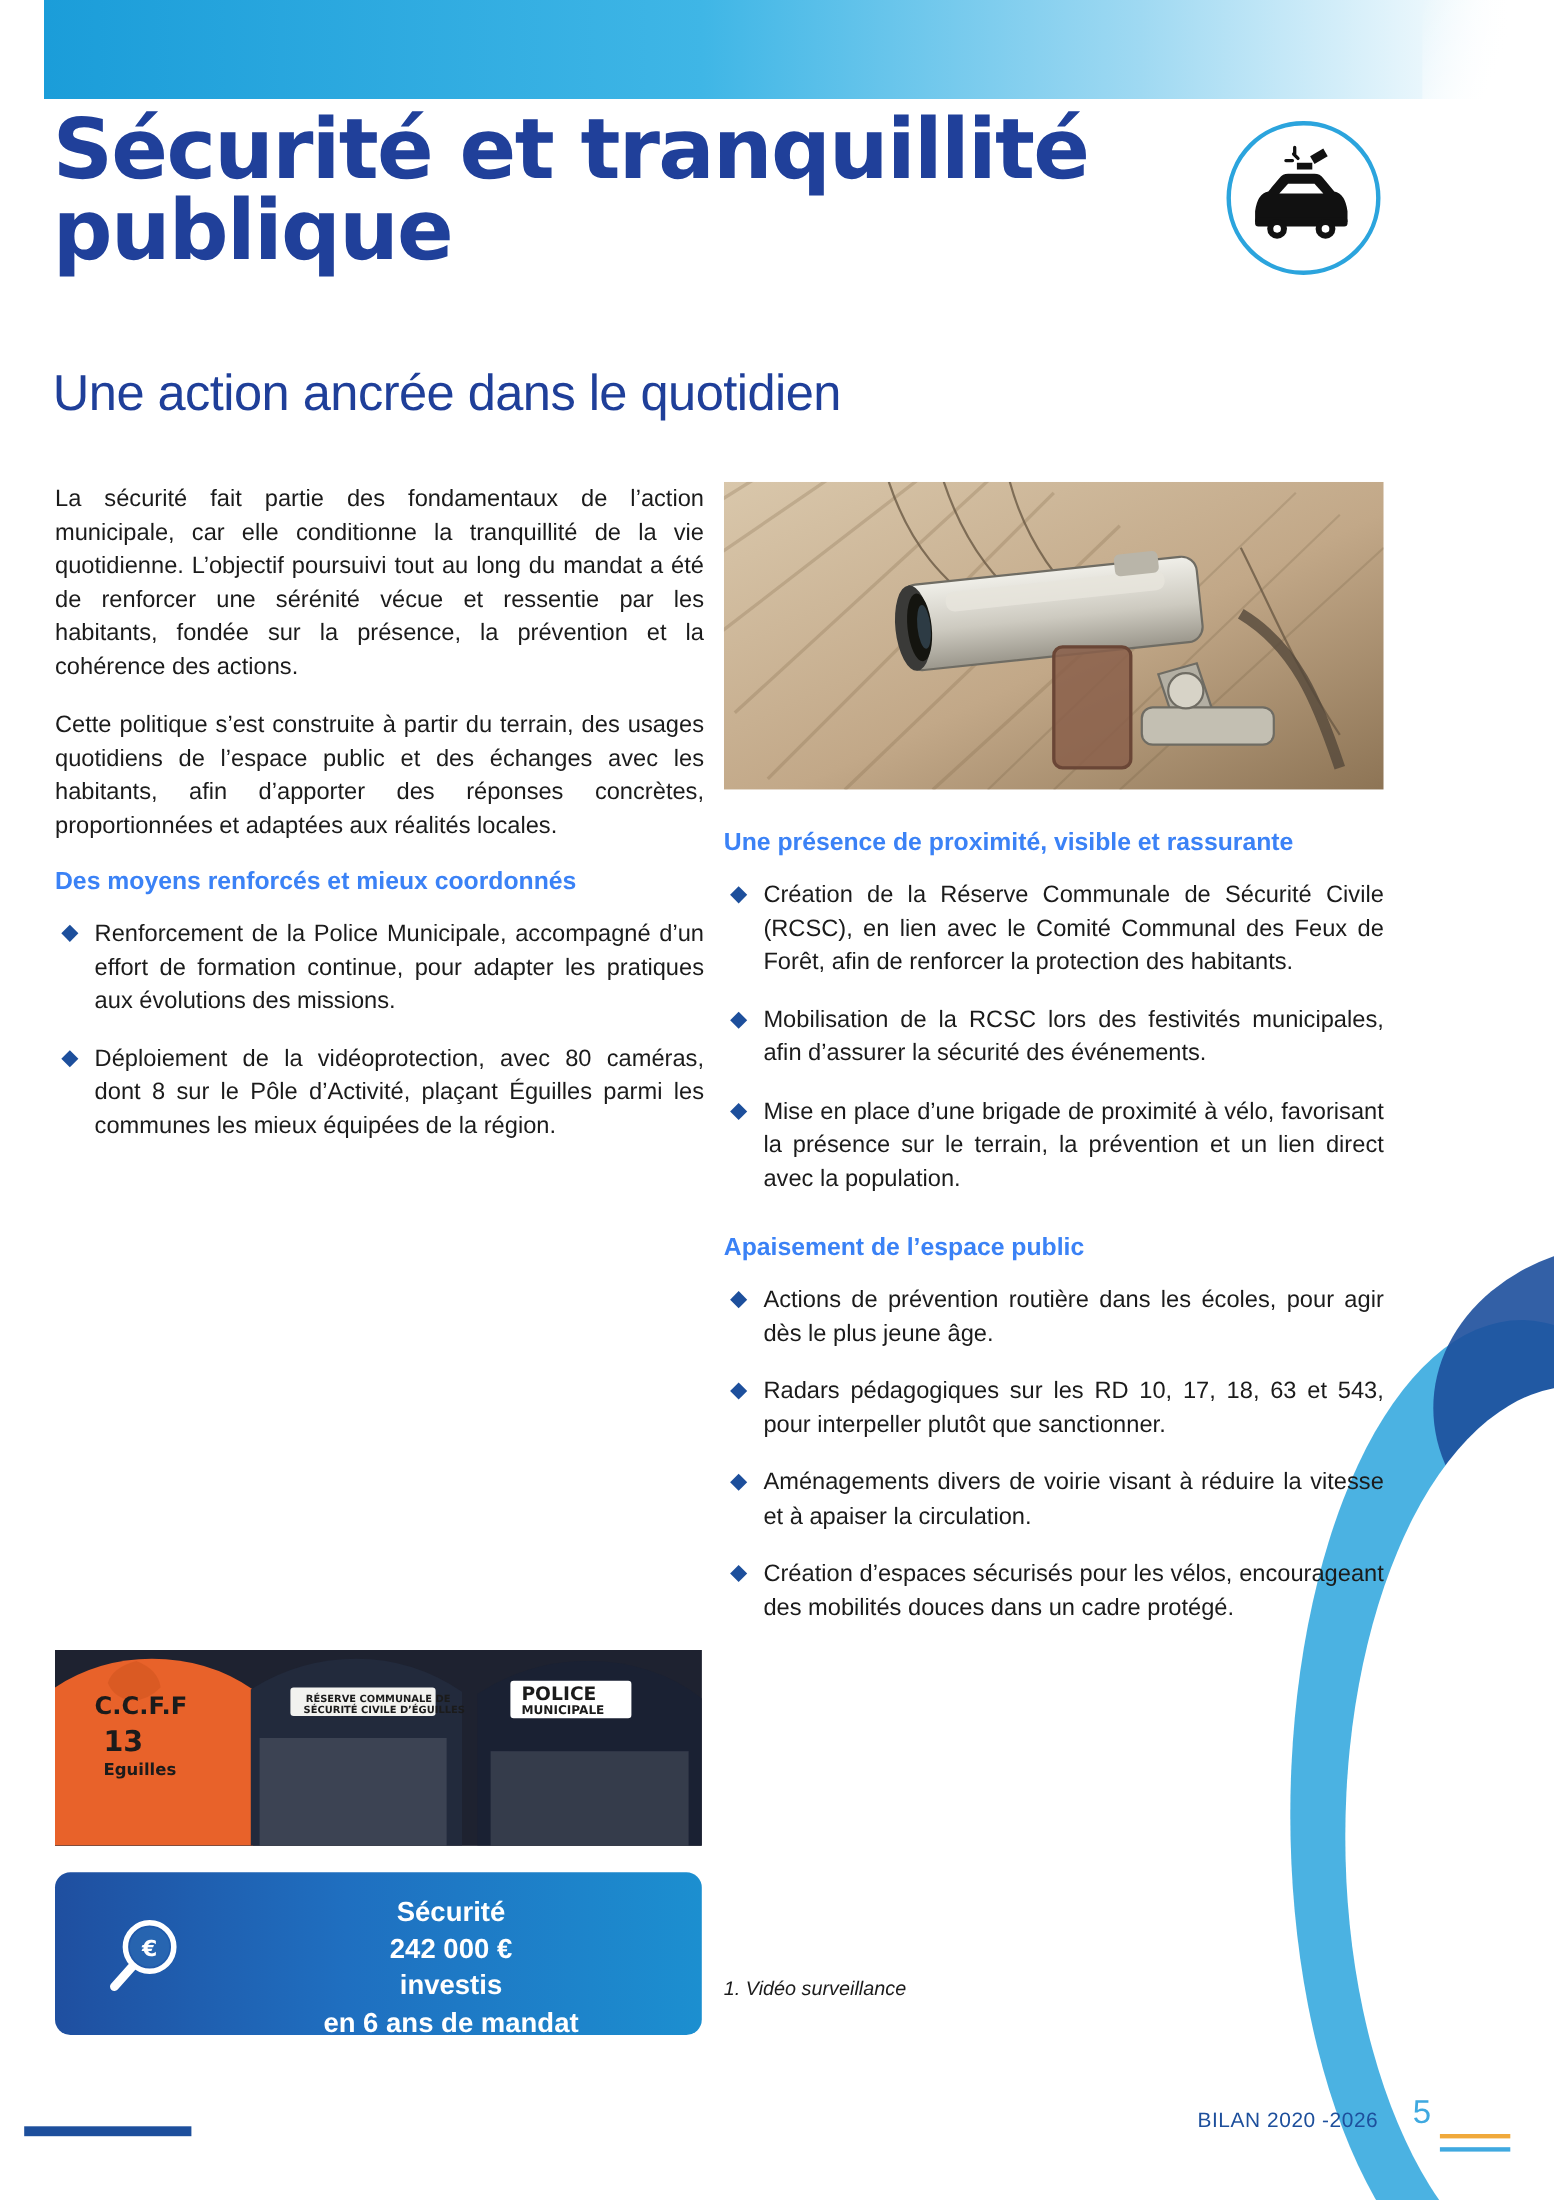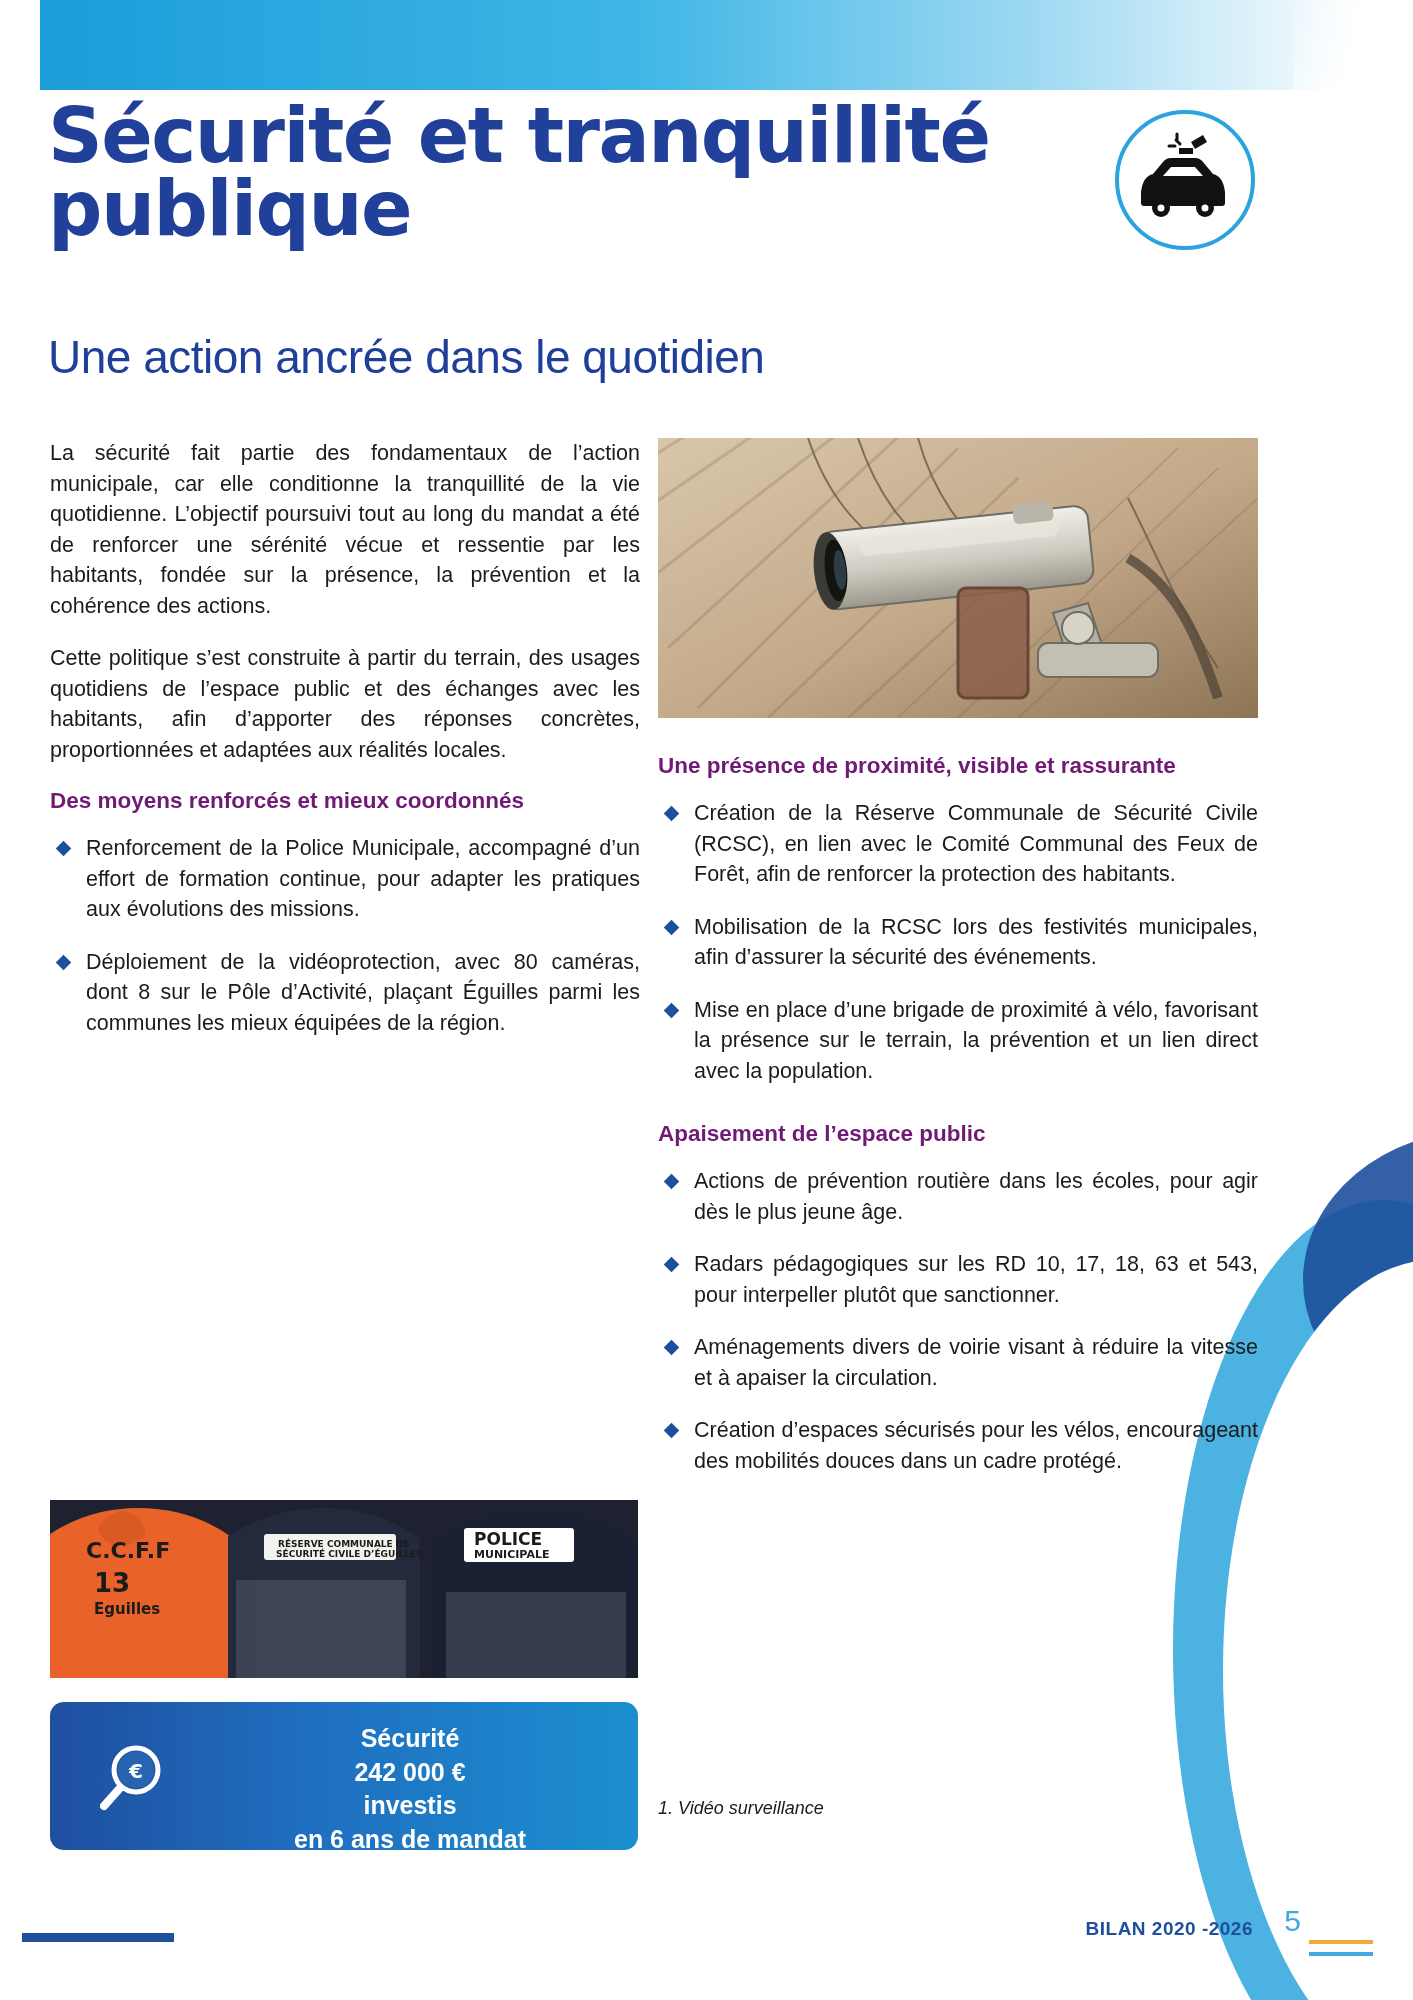--- a/index.html
+++ b/index.html
@@ -126,21 +126,21 @@
     line-height: 1.42;
     color: #1b1b1b;
     text-align: justify;
   }
   .b { font-weight: normal; }
 
   h3.section-head {
     margin: 12px 0 18px 0;
     font-size: 22.5px;
     font-weight: bold;
-    color: #701a75;
+    color: #3b82f6;
     line-height: 1.25;
   }
 
   .bullet-item {
     position: relative;
     margin: 0 0 22px 0;
     padding-left: 36px;
     font-size: 21.5px;
     line-height: 1.42;
     color: #1b1b1b;
@@ -224,21 +224,21 @@
     bottom: 58px;
     width: 152px;
     height: 9px;
     background: #1d4f9c;
   }
   .footer-label {
     position: absolute;
     right: 160px;
     bottom: 60px;
     font-size: 19px;
-    font-weight: bold;
+    font-weight: normal;
     color: #1d4f9c;
     letter-spacing: 0.5px;
     margin-left: 22px;
   }
   .footer-page {
     position: absolute;
     right: 112px;
     bottom: 62px;
     font-size: 30px;
     color: #3fa9e0;

